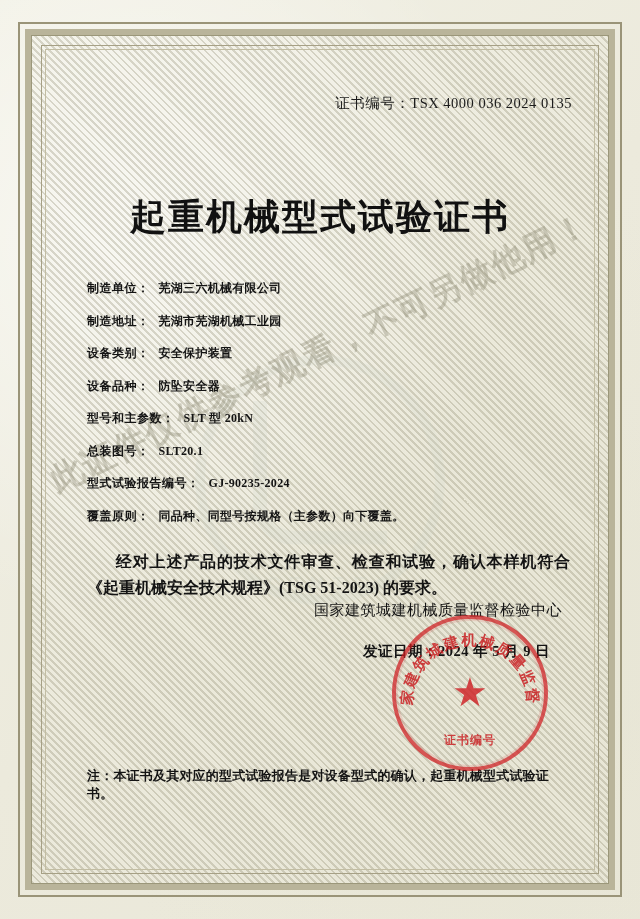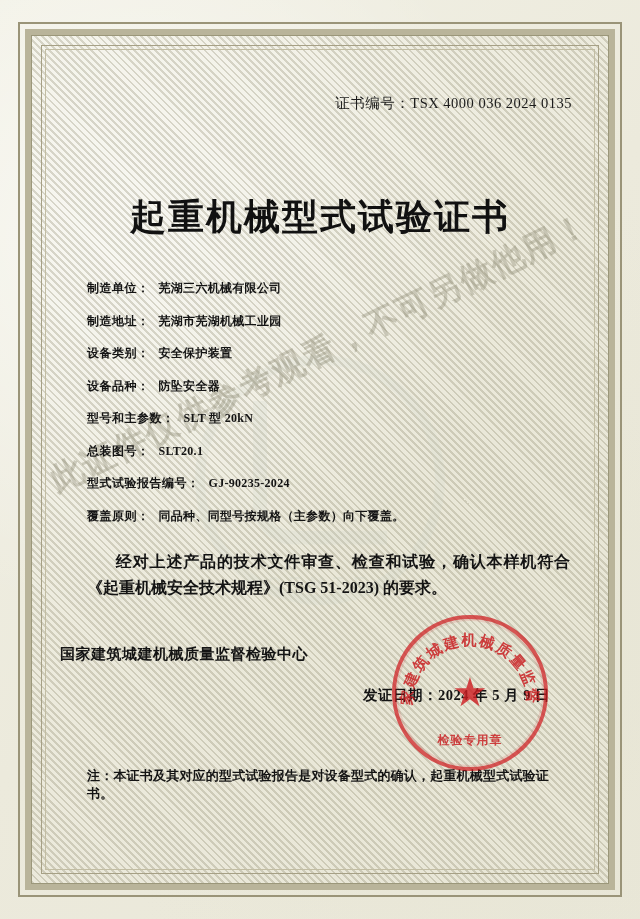--- a/index.html
+++ b/index.html
@@ -176,24 +176,24 @@
     padding-right: 10px;
     font-size: 16px;
     font-weight: bold;
     color: #141414;
     line-height: 26px;
     text-align: justify;
   }
   .paragraph .indent { display: inline-block; width: 28px; }
 
   .issuer {
-    margin-top: 44px;
+    text-align: right;
     padding-right: 18px;
     font-size: 15px;
-    font-weight: bold;
+    font-weight: normal;
     color: #141414;
     letter-spacing: 0.5px;
   }
   .issue-date {
     margin-top: 22px;
     text-align: right;
     padding-right: 30px;
     font-size: 14.5px;
     font-weight: bold;
     color: #141414;
@@ -350,16 +350,16 @@
       <svg viewBox="0 0 156 156" aria-hidden="true">
         <defs>
           <path id="sealArc" d="M 20,88 A 58,58 0 1 1 136,88" fill="none"></path>
         </defs>
         <text>
           <textPath href="#sealArc" startOffset="50%" text-anchor="middle">国家建筑城建机械质量监督检</textPath>
         </text>
       </svg>
     </div>
     <div class="star">★</div>
-    <div class="bottom-text">检验专用章</div>
+    <div class="bottom-text">证书编号</div>
   </div>
 
 </div>
 
 </body></html>

